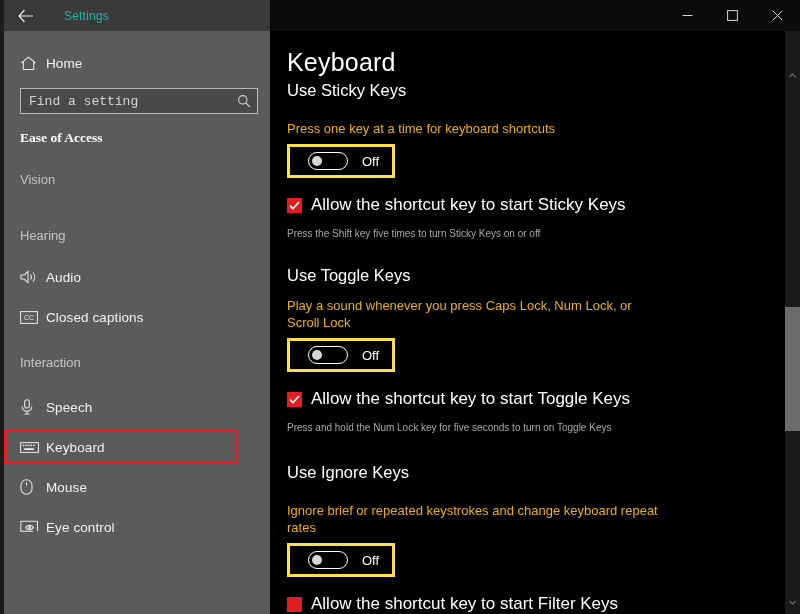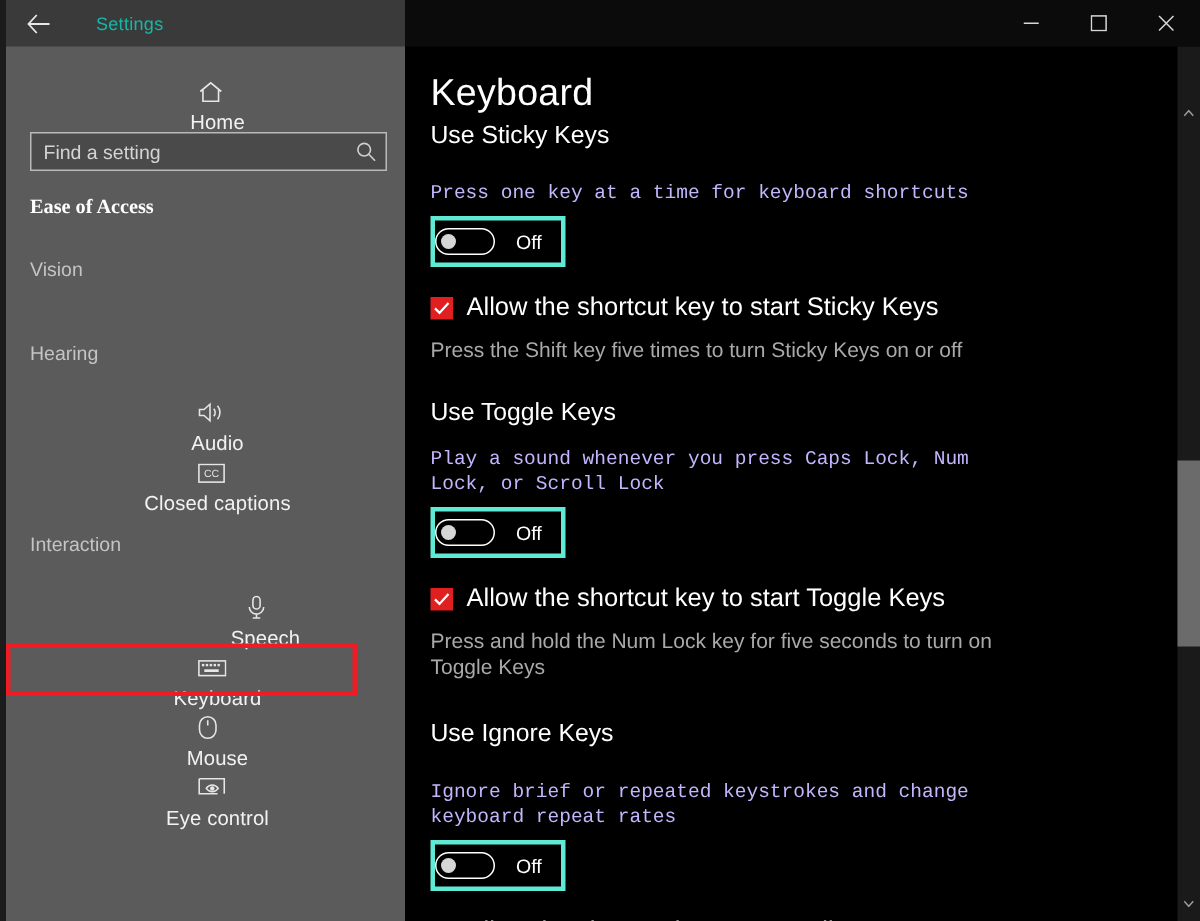--- a/index.html
+++ b/index.html
@@ -56,21 +56,20 @@
     margin-left: 16px;
     letter-spacing: .2px;
   }
 
   .nav-row {
     display: flex;
     align-items: center;
     height: 30px;
     padding-left: 16px;
     color: #f0f0f0;
-    flex-direction: column;
   }
   .nav-row .ico {
     width: 26px;
     flex: 0 0 26px;
     display: flex;
     align-items: center;
     color: #e6e6e6;
   }
   .nav-row .lbl {
     font-size: 13.5px;
@@ -88,21 +87,21 @@
     border: 1px solid #b9b9b9;
     display: flex;
     align-items: center;
   }
   #search-input {
     flex: 1;
     background: transparent;
     border: none;
     outline: none;
     color: #d8d8d8;
-    font-family: Liberation Sans, sans-serif;
+    font-family: Liberation Mono, monospace;
     font-size: 13px;
     padding: 0 6px 0 8px;
   }
   #search-input::placeholder { color: #d4d4d4; opacity: 1; }
   #search-icon-btn {
     width: 26px; height: 24px;
     display: flex; align-items: center; justify-content: center;
     color: #cfcfcf;
   }
 
@@ -162,39 +161,38 @@
     letter-spacing: .2px;
   }
 
   .sec-head {
     color: #ffffff;
     font-size: 16.5px;
     font-weight: normal;
     margin: 0;
   }
   .sec-desc {
-    color: #c4b5fd;
+    color: #eab308;
     font-size: 13px;
     line-height: 17px;
     margin: 0;
-    font-family: Liberation Mono, monospace;
   }
   .sub-desc {
     color: #a9a9a9;
-    font-size: 14px;
+    font-size: 10px;
     line-height: 17px;
     margin: 0;
   }
 
   
   .toggle-row {
     display: inline-flex;
     align-items: center;
-    border: 3px solid #5eead4;
-    padding: 5px 13px 5px 0;
+    border: 3px solid #fde047;
+    padding: 5px 13px 5px 18px;
   }
   .switch {
     width: 40px; height: 18px;
     border: 1.6px solid #ffffff;
     border-radius: 9px;
     background: transparent;
     position: relative;
     flex: 0 0 40px;
   }
   .switch .knob {
@@ -322,21 +320,21 @@
           <path d="M1 5 L4 5 L8 1.5 L8 12.5 L4 9 L1 9 Z" fill="none" stroke="#e6e6e6" stroke-width="1.05"></path>
           <path d="M10.5 4.5 A4 4 0 0 1 10.5 9.5" fill="none" stroke="#e6e6e6" stroke-width="1.05"></path>
           <path d="M13 2.5 A7 7 0 0 1 13 11.5" fill="none" stroke="#e6e6e6" stroke-width="1.05"></path>
         </svg>
       </span>
       <span class="lbl">Audio</span>
     </div>
 
     <div class="group-head" style="top:355px">Interaction</div>
 
-    <div class="nav-row" style="position:absolute;left:16px;top:392px;width:298px">
+    <div class="nav-row" style="position:absolute;left:0;top:392px;width:298px">
       <span class="ico">
         <svg width="14" height="16" viewBox="0 0 14 16">
           <rect x="4.6" y="0.7" width="4.8" height="8.3" rx="2.4" fill="none" stroke="#e6e6e6" stroke-width="1.05"></rect>
           <path d="M2.2 7.6 A4.8 4.8 0 0 0 11.8 7.6 M7 12.4 L7 15 M4.5 15 L9.5 15" fill="none" stroke="#e6e6e6" stroke-width="1.05"></path>
         </svg>
       </span>
       <span class="lbl">Speech</span>
     </div>
 
     <div class="nav-row" style="position:absolute;left:0;top:432px;width:266px">

